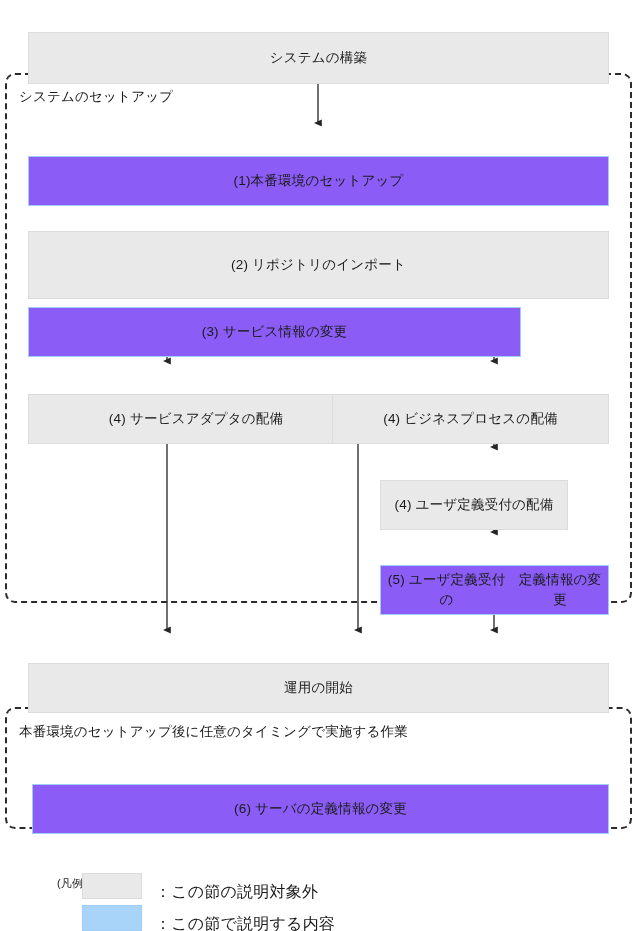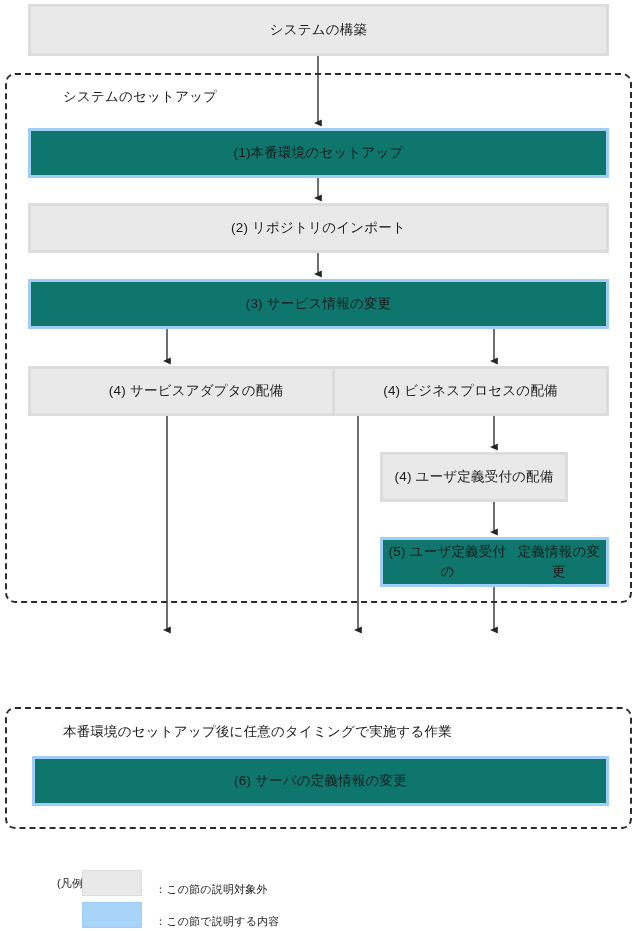--- a/index.html
+++ b/index.html
@@ -26,42 +26,42 @@
   
   .node {
     position: absolute;
     display: flex;
     align-items: center;
     justify-content: center;
     text-align: center;
     font-size: 13.5px;
     line-height: 1.45;
     letter-spacing: 0.2px;
-    border: 3px solid #000000;
+    border: 1px solid #000000;
     z-index: 3;
+    margin-top: 28px;
   }
   .node.gray  { background: #e9e9e9; border-color: #dcdcdc; }
-  .node.blue  { background: #0f766e; border-color: #a0cdf4; }
+  .node.blue  { background: #8b5cf6; border-color: #a0cdf4; }
 
   
   .group {
     position: absolute;
     border: 2px dashed #2b2b2b;
     border-radius: 10px;
     background: transparent;
     z-index: 1;
   }
   .group-label {
     position: absolute;
     font-size: 13.5px;
     letter-spacing: 0.2px;
     color: #1a1a1a;
     white-space: nowrap;
     z-index: 2;
-    margin-left: 44px;
   }
 
   
   #edges {
     position: absolute;
     left: 0; top: 0;
     width: 636px; height: 931px;
     z-index: 2;
     pointer-events: none;
   }
@@ -80,21 +80,21 @@
     align-items: center;
   }
   .legend-swatch {
     width: 60px; height: 26px;
     border: 1px solid #d8d8d8;
   }
   .legend-swatch.gray { background: #e9e9e9; border-color: #dcdcdc; }
   .legend-swatch.blue { background: #a8d4fa; border-color: #a0cdf4; }
   .legend-text {
     margin-left: 13px;
-    font-size: 11px;
+    font-size: 16px;
     letter-spacing: 0.2px;
     white-space: nowrap;
     margin-top: 13px;
   }
   .lr0 { top: 869px; }
   .lr1 { top: 901px; text-align: right; }
 </style>
 </head>
 <body>
 
@@ -107,45 +107,48 @@
   <div class="group-label" style="left:19px; top:723px;">本番環境のセットアップ後に任意のタイミングで実施する作業</div>
 
   <div class="node gray" style="left:28px; top:4px; width:581px; height:52px;">
     <span>システムの構築</span>
   </div>
 
   <div class="node blue" style="left:28px; top:128px; width:581px; height:50px;">
     <span>(1)本番環境のセットアップ</span>
   </div>
 
-  <div class="node gray" style="left:28px; top:203px; width:581px; height:50px;">
+  <div class="node gray" style="left:28px; top:203px; width:581px; height:68px;">
     <span>(2) リポジトリのインポート</span>
   </div>
 
-  <div class="node blue" style="left:28px; top:279px; width:581px; height:50px;">
+  <div class="node blue" style="left:28px; top:279px; width:493px; height:50px;">
     <span>(3) サービス情報の変更</span>
   </div>
 
   <div class="node gray" style="left:28px; top:366px; width:336px; height:50px;">
     <span>(4) サービスアダプタの配備</span>
   </div>
 
   <div class="node gray" style="left:332px; top:366px; width:277px; height:50px;">
     <span>(4) ビジネスプロセスの配備</span>
   </div>
 
   <div class="node gray" style="left:380px; top:452px; width:188px; height:50px;">
     <span>(4) ユーザ定義受付の配備</span>
   </div>
 
   <div class="node blue" style="left:380px; top:537px; width:229px; height:50px; flex-direction:row;">
     <span>(5) ユーザ定義受付の</span>
     <span>定義情報の変更</span>
   </div>
 
+  <div class="node gray" style="left:28px; top:635px; width:581px; height:50px;">
+    <span>運用の開始</span>
+  </div>
 
   <div class="node blue" style="left:32px; top:756px; width:577px; height:50px;">
     <span>(6) サーバの定義情報の変更</span>
   </div>
 
   <svg id="edges" viewBox="0 0 636 931">
     <defs>
       <marker id="ah" markerWidth="9" markerHeight="9" refX="4.2" refY="4.4" orient="auto" markerUnits="userSpaceOnUse">
         <path d="M0.6,0.6 L7.8,0.6 L4.2,8.4 Z" fill="#262626"></path>
       </marker>

